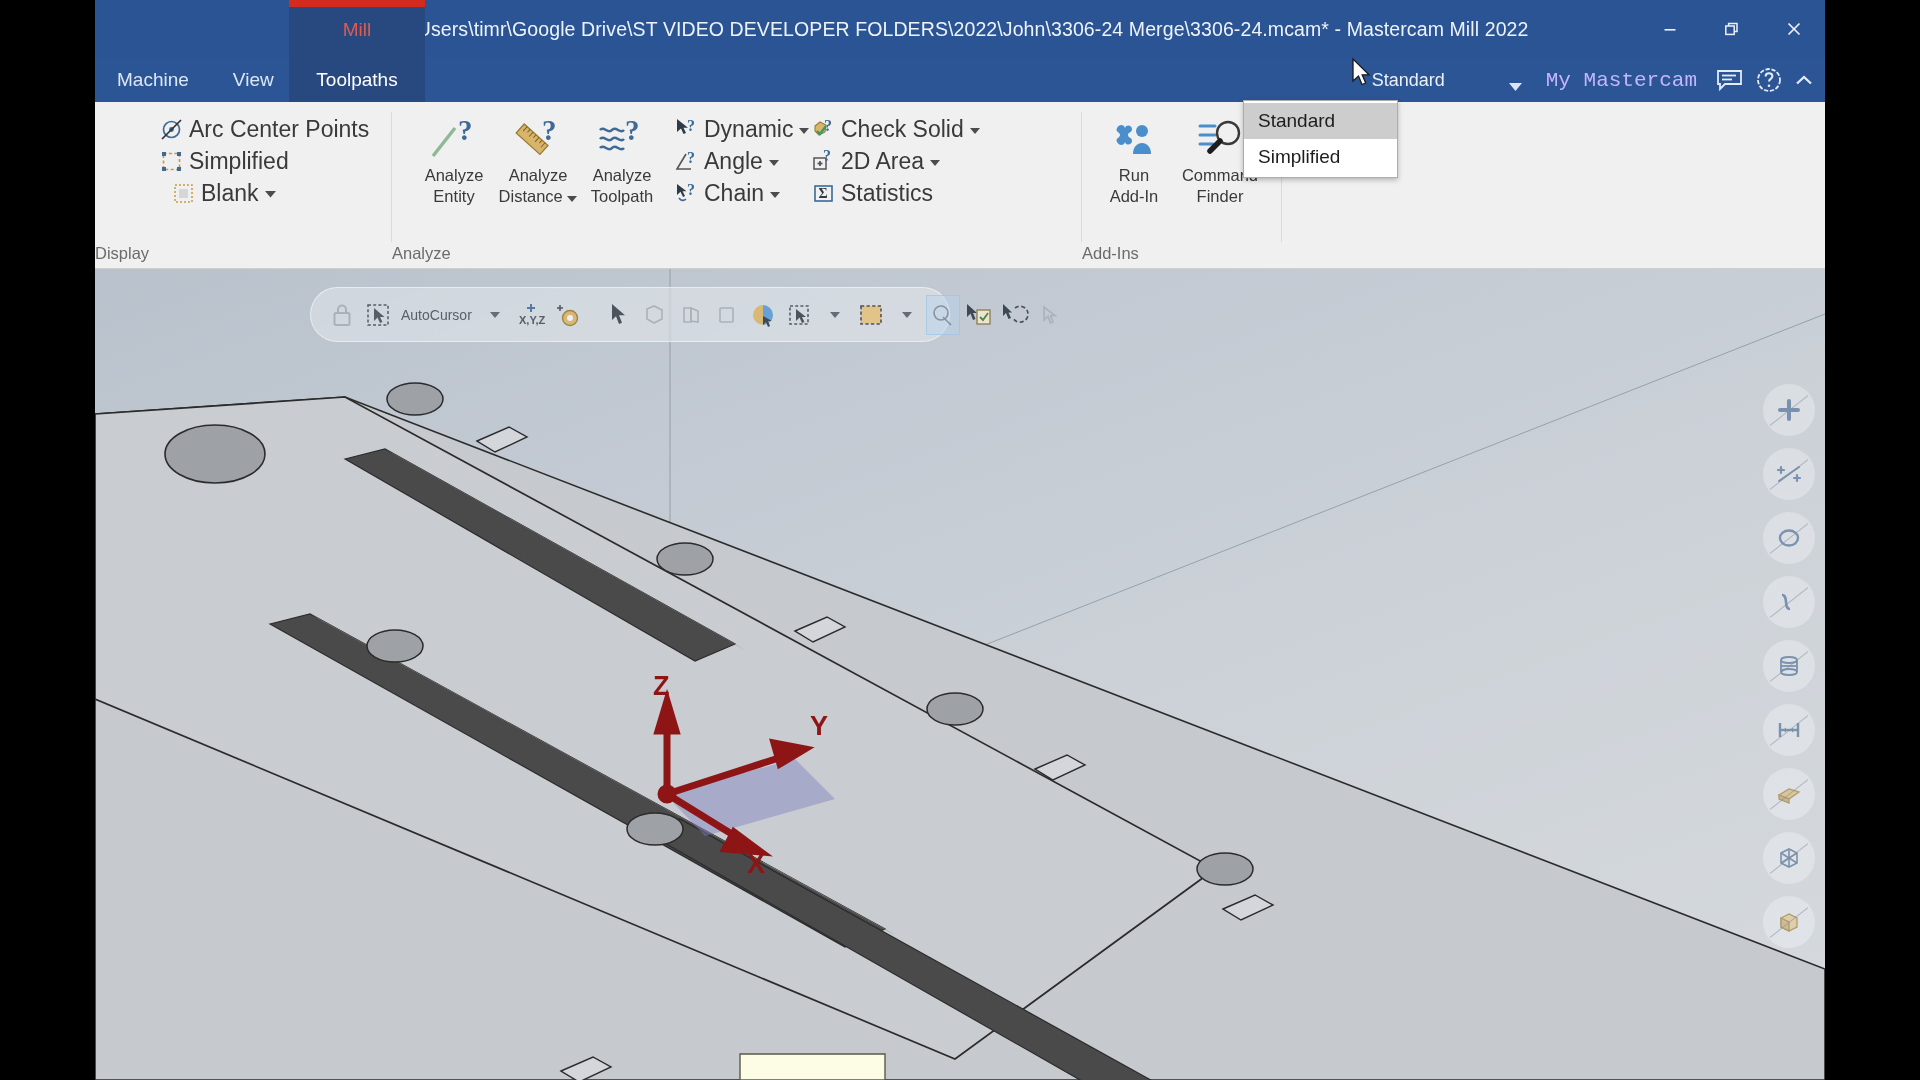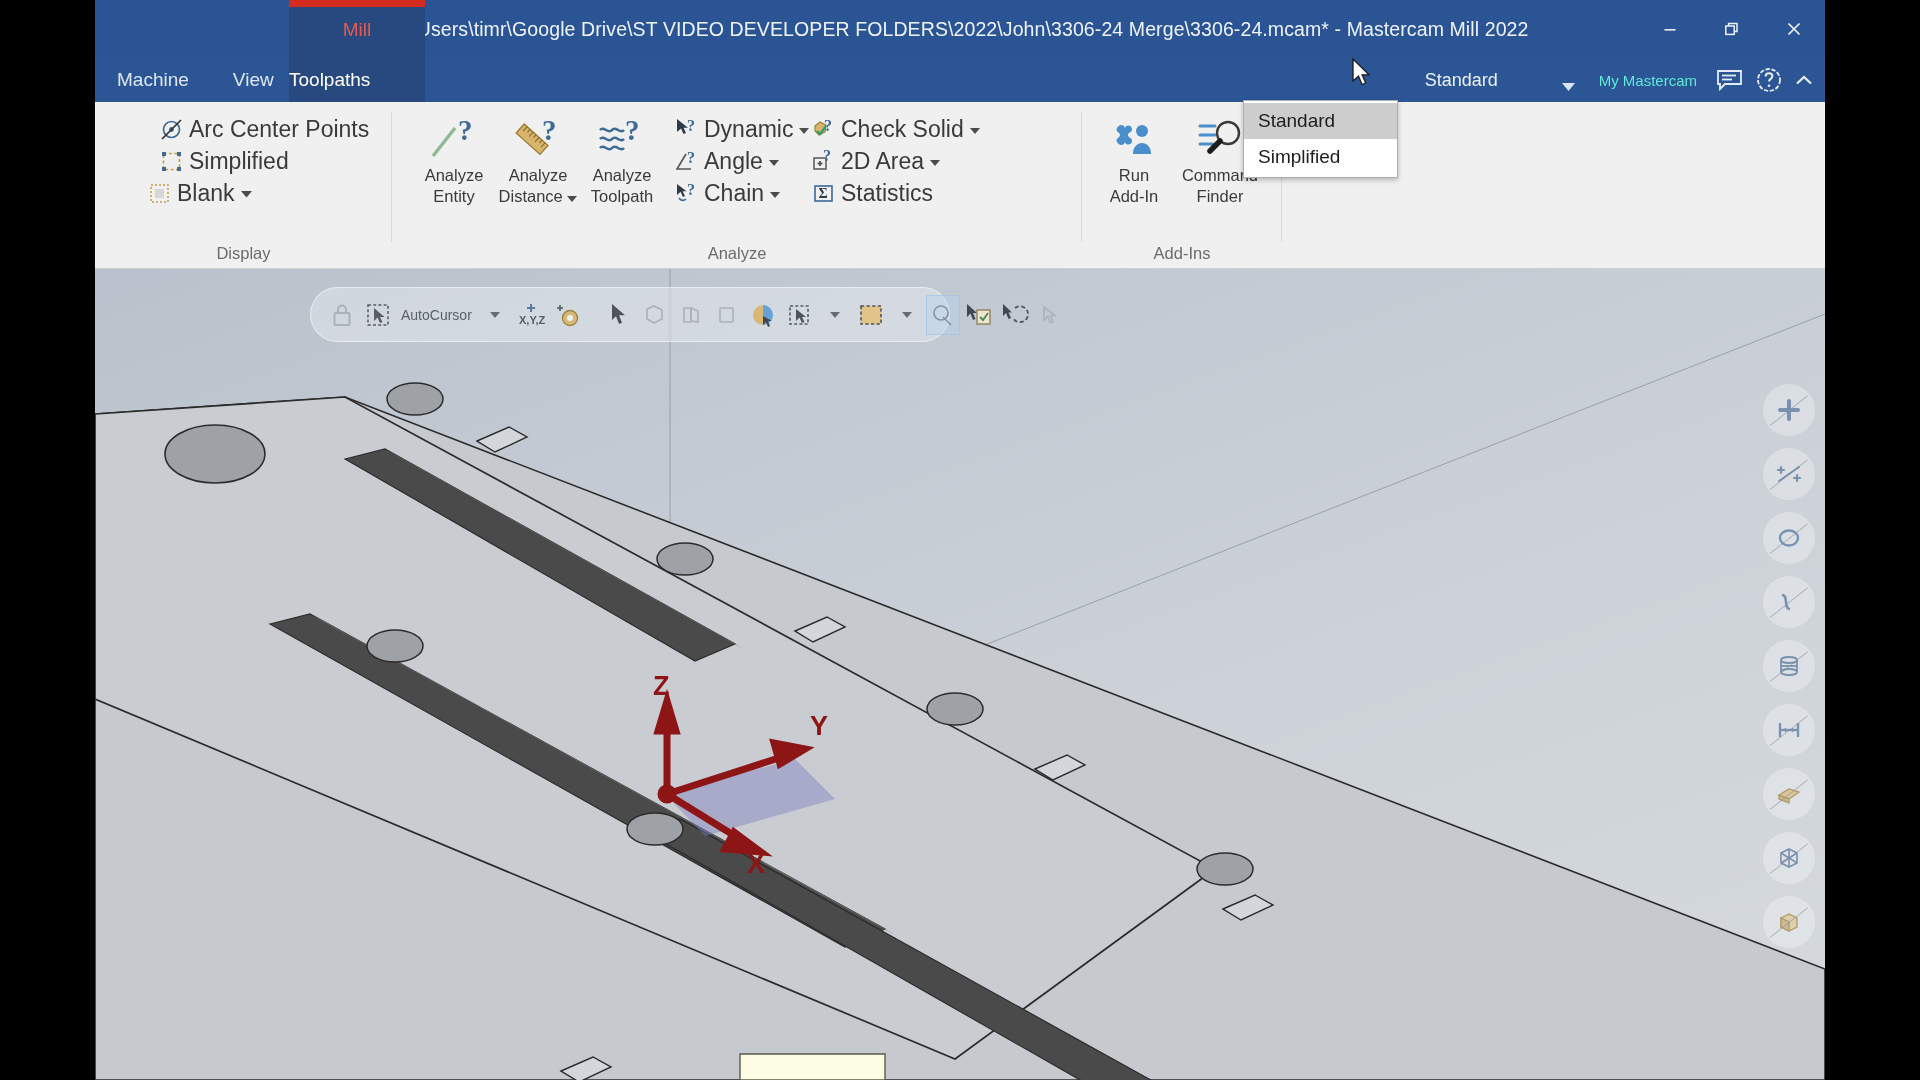--- a/index.html
+++ b/index.html
@@ -46,34 +46,34 @@
   }
   .tab-ctx-bar {
     position: absolute; left: 0; top: 0; width: 136px; height: 7px; background: #d52b1e;
   }
   .tab-ctx-label {
     position: absolute; left: 0; top: 7px; width: 136px; height: 46px; line-height: 46px;
     text-align: center; color: #e05a50; font-size: 19px;
   }
   .tab-ctx-sub {
     position: absolute; left: 0; top: 58px; width: 136px; height: 44px; line-height: 44px;
-    text-align: left; color: #ffffff; font-size: 19px;
+    text-align: center; color: #ffffff; font-size: 19px;
   }
 
   
   .hdr-right {
     position: absolute; right: 6px; top: 58px; height: 44px;
     display: flex; align-items: center; gap: 0px;
   }
   .combo {
     position: relative; width: 164px; height: 30px; display: flex; align-items: center;
     color: #eaf1fa; font-size: 18px; padding-left: 6px;
   }
   .combo-caret { position: absolute; right: 8px; top: 11px; }
-  .mymc { color: #5eead4; font-size: 15px; padding: 0 12px 0 16px; white-space: nowrap; }
+  .mymc { color: #c4b5fd; font-size: 21px; padding: 0 12px 0 16px; white-space: nowrap; font-family: Liberation Mono, monospace; }
   .hdr-icon { width: 40px; height: 40px; display: flex; align-items: center; justify-content: center; }
   .hdr-chevron { width: 30px; height: 40px; display: flex; align-items: center; justify-content: center; }
 
   
   .dropdown {
     position: absolute; left: 1148px; top: 100px; width: 155px;
     background: #ffffff; border: 1px solid #adadad; padding: 2px 0;
     box-shadow: 0 2px 5px rgba(0,0,0,.25); z-index: 60;
   }
   .dd-item {
@@ -83,21 +83,21 @@
   .dd-item.sel { background: #cdcdcd; }
 
   
   .ribbon {
     position: absolute; left: 0; top: 102px; width: 1730px; height: 167px;
     background: #f0f0f0; border-bottom: 1px solid #cfcfcf;
   }
   .rgroup { position: absolute; top: 0; height: 167px; }
   .rgroup-sep { position: absolute; top: 10px; width: 1px; height: 130px; background: #dadada; }
   .rgroup-title {
-    position: absolute; bottom: 6px; width: 100%; text-align: center;
+    position: absolute; bottom: 6px; width: 100%; 
     font-size: 16.5px; color: #6b6b6b;
   }
 
   .bigbtn {
     position: absolute; display: flex; flex-direction: column; align-items: center;
     width: 84px; padding-top: 8px; cursor: default;
   }
   .bigbtn .ic { height: 52px; display: flex; align-items: flex-end; justify-content: center; }
   .bigbtn .lbl {
     font-size: 16.5px; color: #3a3a3a; line-height: 19px; text-align: center; margin-top: 2px;
@@ -254,21 +254,21 @@
             <rect x="3.5" y="3.5" width="16" height="16" stroke="#c79b42" stroke-width="1.6" stroke-dasharray="3 2.4"></rect>
             <rect x="2" y="2" width="4" height="4" fill="#3d6a96"></rect>
               <rect x="17" y="2" width="4" height="4" fill="#3d6a96"></rect>
             <rect x="2" y="17" width="4" height="4" fill="#3d6a96"></rect>
               <rect x="17" y="17" width="4" height="4" fill="#3d6a96"></rect>
           </svg>
         </span>
         <span class="lbl">Simplified</span>
       </div>
 
-      <div class="smallbtn" style="left:48px;top:76px">
+      <div class="smallbtn" style="left:72px;top:76px">
         <span class="ic">
           <svg width="23" height="23" viewBox="0 0 23 23" fill="none">
             <rect x="3" y="3" width="17" height="17" stroke="#c79b42" stroke-width="1.5" stroke-dasharray="2 2"></rect>
             <rect x="7" y="7" width="9" height="9" fill="#d6d6d6"></rect>
           </svg>
         </span>
         <span class="lbl">Blank</span>
         <span class="caret-dn">
           <svg width="11" height="7" viewBox="0 0 11 7">
               <polygon points="0,0 11,0 5.5,6.5" fill="#4c4c4c"></polygon>

